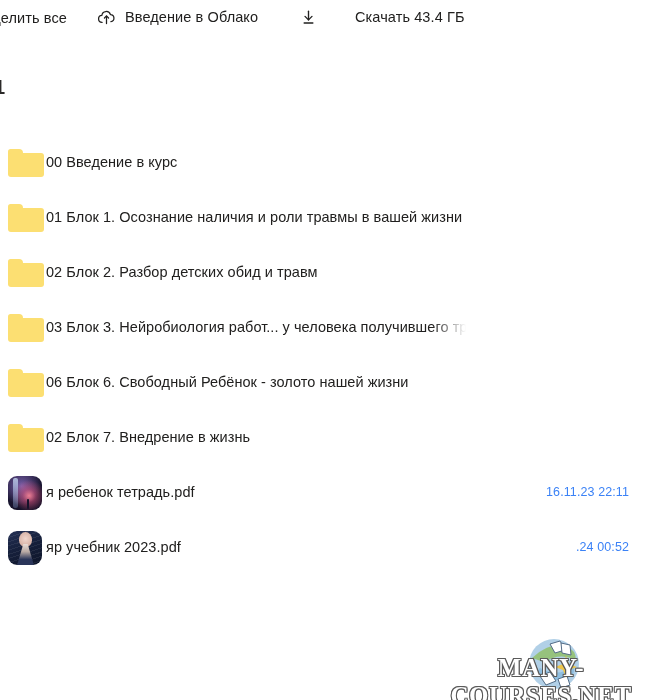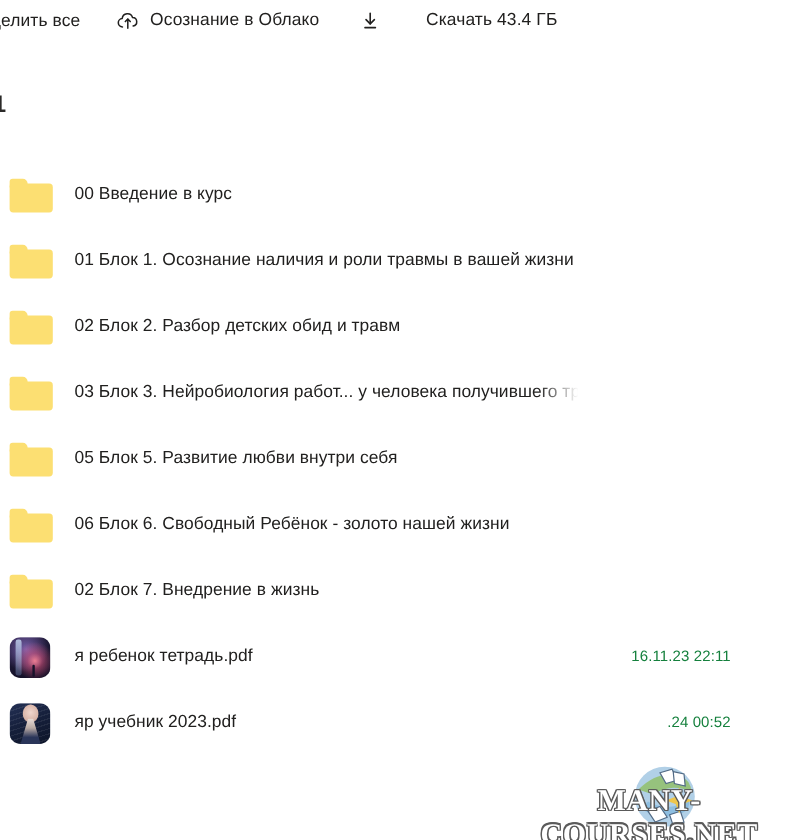--- a/index.html
+++ b/index.html
@@ -180,37 +180,37 @@
     position: absolute;
     left: 9px;
     top: 13px;
     width: 17px;
     height: 22px;
     background: linear-gradient(180deg, #e8dcd6 0%, #b9aaa4 35%, #2a3559 70%);
     clip-path: polygon(38% 0%, 62% 0%, 100% 100%, 0% 100%);
   }
 
   .row-label {
-    margin-left: 18px;
+    margin-left: 2px;
     font-size: 14.5px;
     color: #21201f;
     white-space: nowrap;
     letter-spacing: .05px;
     overflow: hidden;
   }
   .row-clipped .row-label {
     max-width: 420px;
     -webkit-mask-image: linear-gradient(to right, #000 92%, rgba(0,0,0,0) 100%);
     mask-image: linear-gradient(to right, #000 92%, rgba(0,0,0,0) 100%);
   }
   .row-date {
     position: absolute;
-    right: 48px;
+    right: 28px;
     font-size: 12.5px;
-    color: #15803d;
+    color: #3b82f6;
     white-space: nowrap;
     letter-spacing: .1px;
   }
 
   
   .watermark {
     position: absolute;
     left: 425px;
     top: 628px;
     width: 232px;
@@ -253,21 +253,21 @@
   </div>
 
   <div class="tb-item tb-cloud">
     <span class="tb-ico">
       <svg width="19" height="19" viewBox="0 0 24 24" fill="none" stroke="#21201f" stroke-width="1.6" stroke-linecap="round" stroke-linejoin="round">
         <path d="M6.4 18.2a4.4 4.4 0 0 1-.3-8.79 5.6 5.6 0 0 1 10.9-1.1 4.45 4.45 0 0 1 .6 8.85"></path>
         <path d="M12 19.6V10.2"></path>
         <path d="M9.4 12.6 12 10l2.6 2.6"></path>
       </svg>
     </span>
-    <span>Осознание в Облако</span>
+    <span>Введение в Облако</span>
   </div>
 
   <div class="tb-item tb-download">
     <span class="tb-ico">
       <svg width="19" height="19" viewBox="0 0 24 24" fill="none" stroke="#21201f" stroke-width="1.7" stroke-linecap="round" stroke-linejoin="round">
         <path d="M12 4v11"></path>
         <path d="M7.6 10.6 12 15l4.4-4.4"></path>
         <path d="M6.5 19h11"></path>
       </svg>
     </span>
@@ -318,30 +318,20 @@
       <div class="folder">
           <div class="tab"></div>
           <div class="body"></div>
         </div>
     </div>
     <div class="row-label">03 Блок 3. Нейробиология работ... у человека получившего травму</div>
     <div class="row-date"></div>
   </div>
 
 
-  <div class="row">
-    <div class="row-icon">
-      <div class="folder">
-          <div class="tab"></div>
-          <div class="body"></div>
-        </div>
-    </div>
-    <div class="row-label">05 Блок 5. Развитие любви внутри себя</div>
-    <div class="row-date"></div>
-  </div>
 
   <div class="row">
     <div class="row-icon">
       <div class="folder">
           <div class="tab"></div>
           <div class="body"></div>
         </div>
     </div>
     <div class="row-label">06 Блок 6. Свободный Ребёнок - золото нашей жизни</div>
     <div class="row-date"></div>

